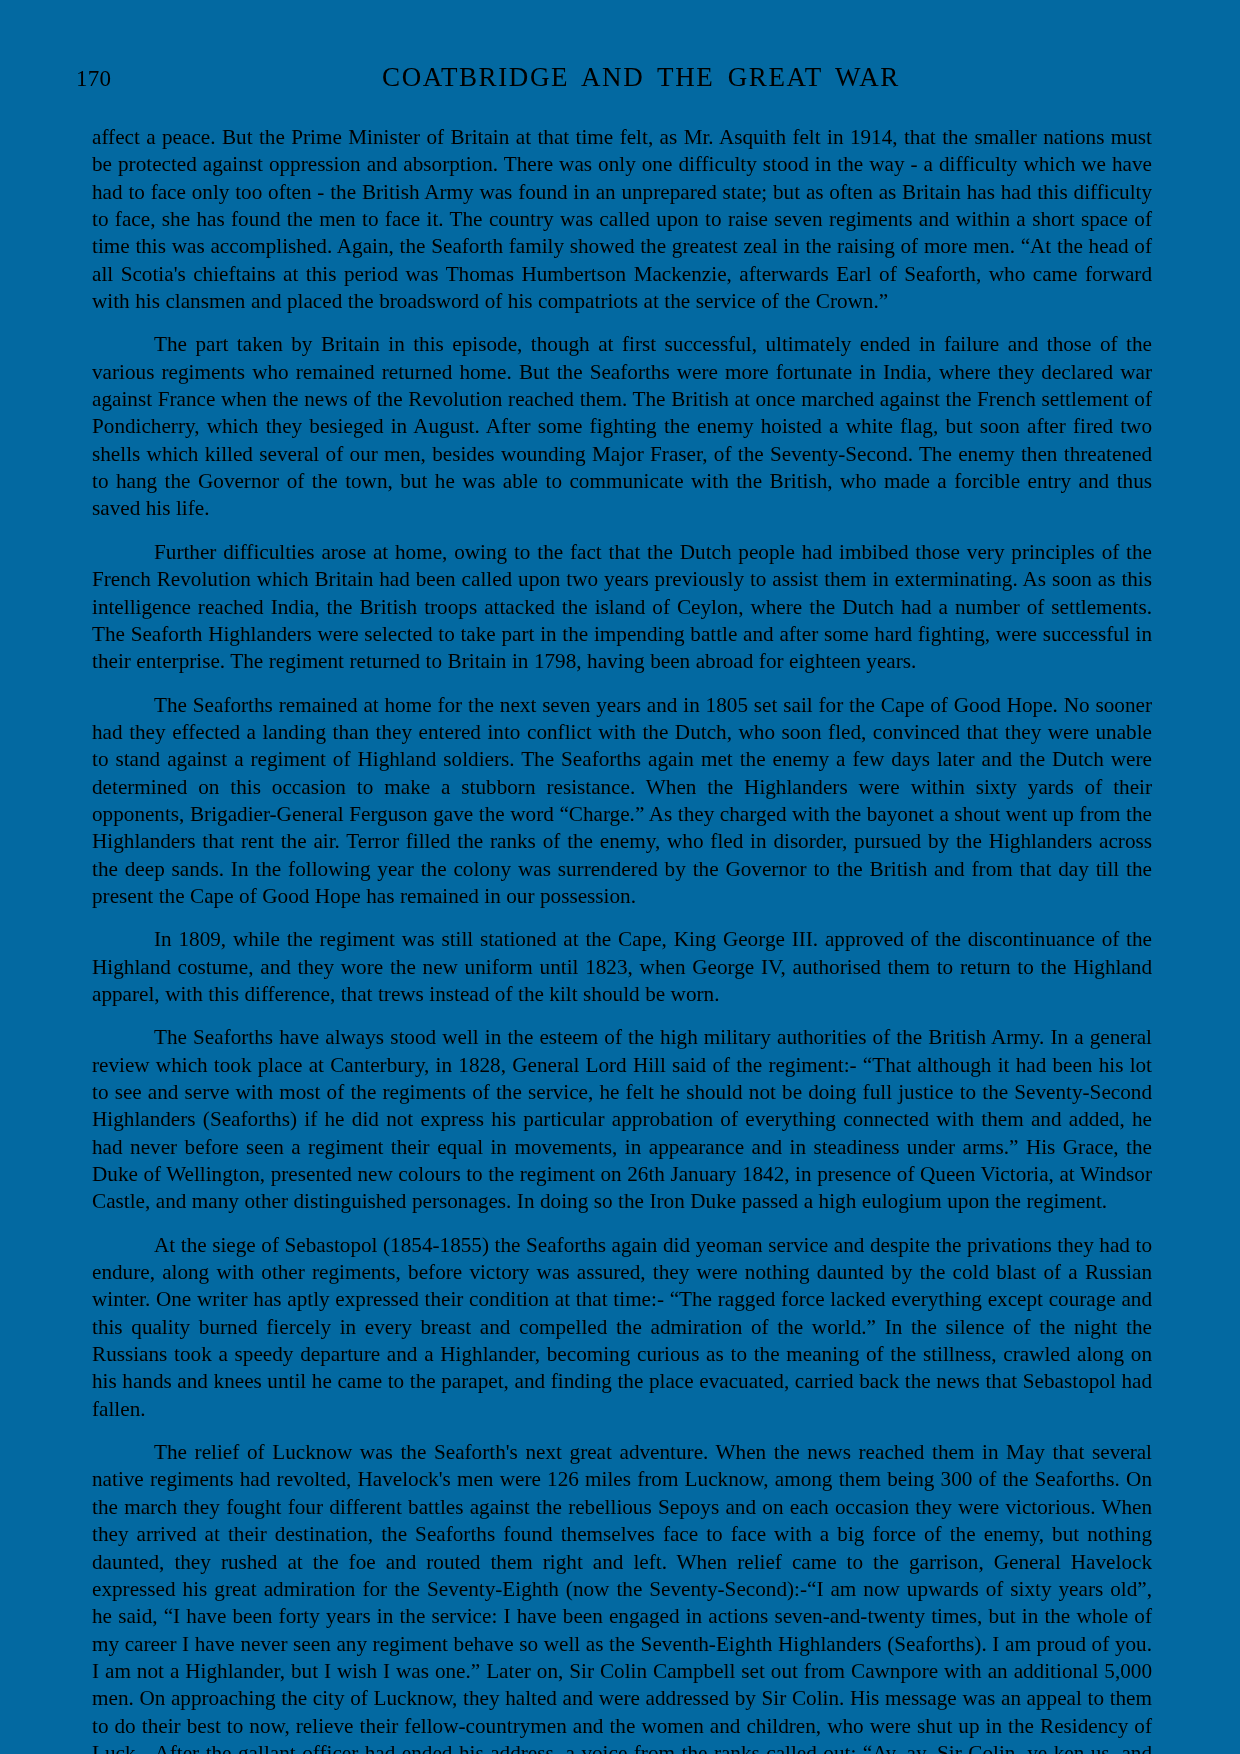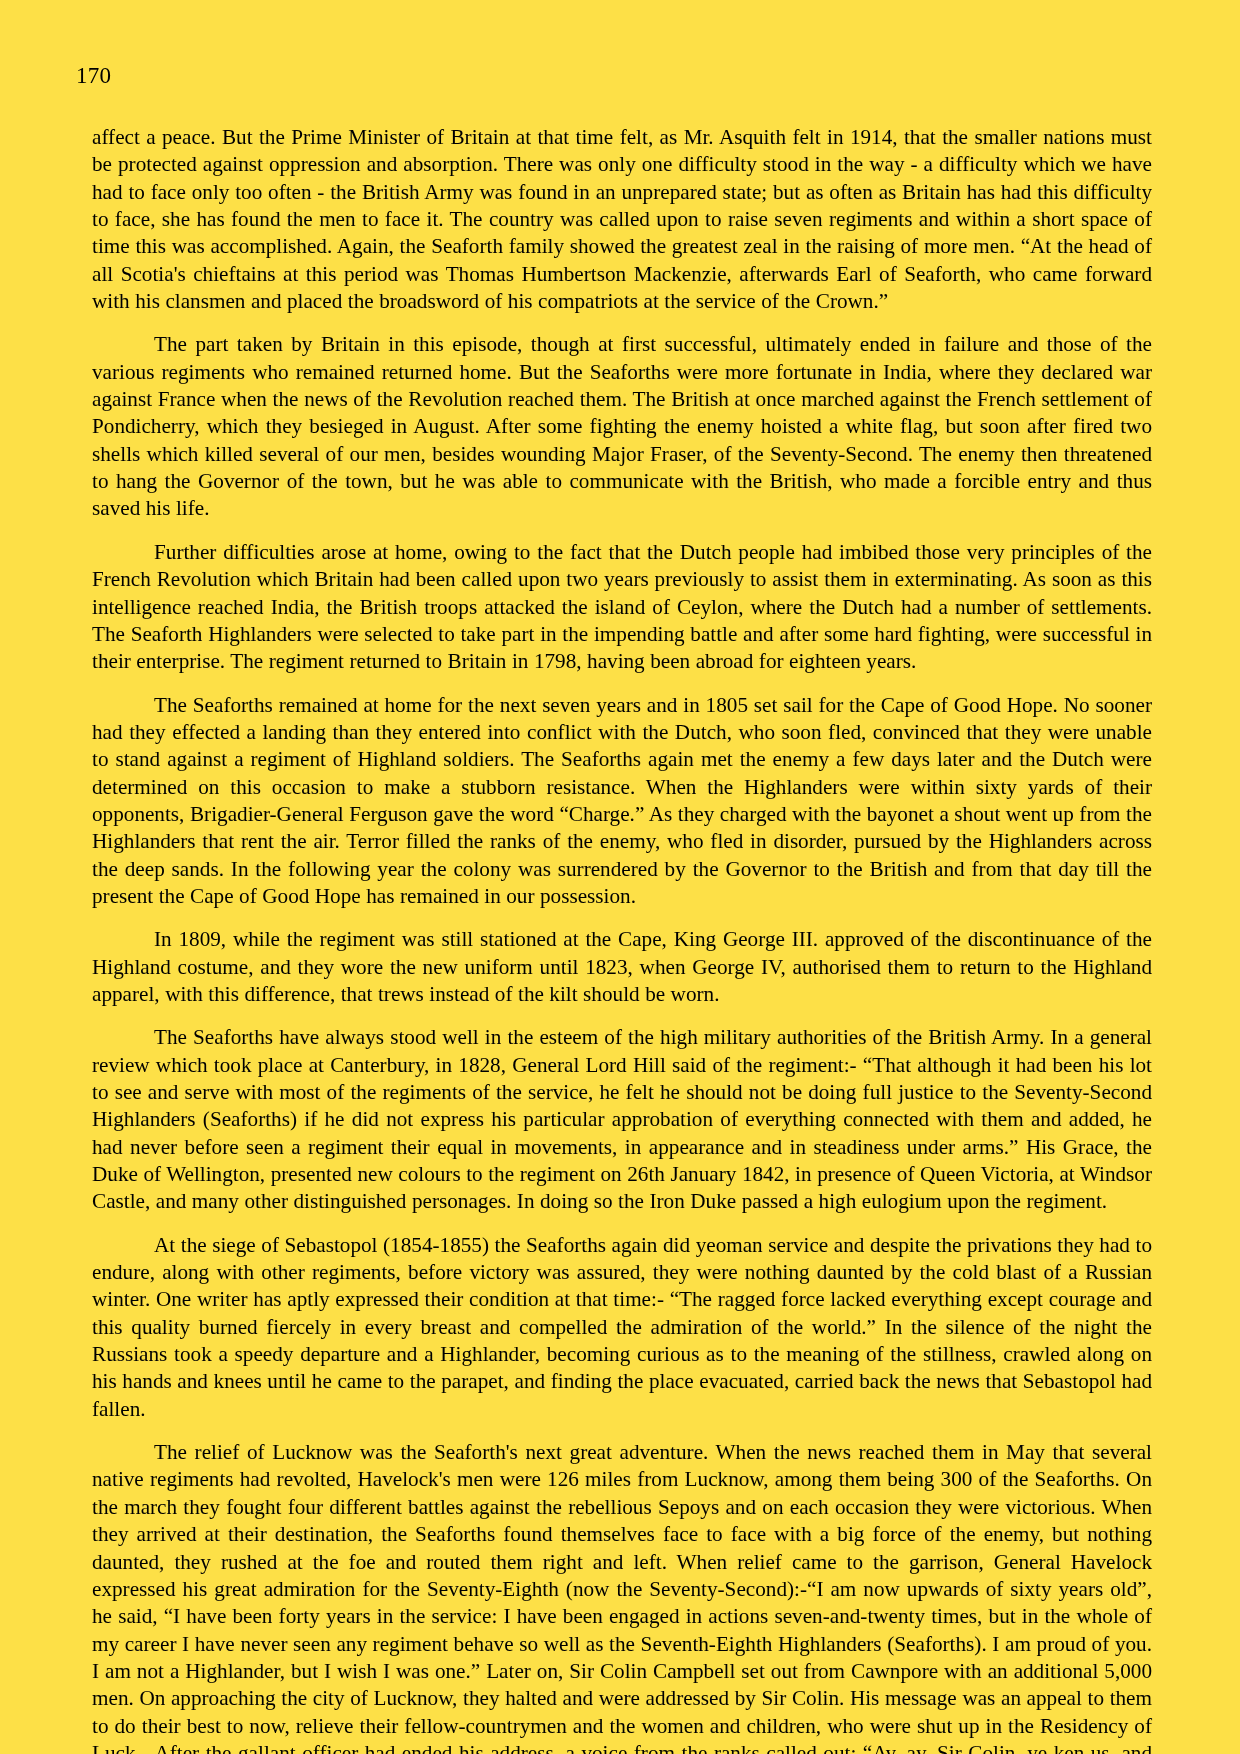--- a/index.html
+++ b/index.html
@@ -13,21 +13,21 @@
     height: 1754px;
     overflow: hidden;
     font-family: "Liberation Serif", "DejaVu Serif", serif;
     color: #000000;
     -webkit-font-smoothing: none;
   }
   .page {
     position: relative;
     width: 1240px;
     height: 1754px;
-    background: #fde047;
+    background: #0369a1;
     box-sizing: border-box;
   }
   
   .running-head {
     position: absolute;
     left: 76px;
     top: 62px;
     width: 1090px;
     height: 34px;
     display: flex;
@@ -76,20 +76,21 @@
     text-align: justify;
   }
 </style>
 </head>
 <body>
 
 <div class="page">
 
   <div class="running-head">
     <div class="folio">170</div>
+    <div class="head-title">COATBRIDGE AND THE GREAT WAR</div>
   </div>
 
   <div class="textblock">
     <p class="para">affect a peace.  But the Prime Minister of Britain at that time felt, as Mr. Asquith felt in 1914, that the smaller nations must be protected against oppression and absorption.  There was only one difficulty stood in the way - a difficulty which we have had to face only too often - the British Army was found in an unprepared state; but as often as Britain has had this difficulty to face, she has found the men to face it.  The country was called upon to raise seven regiments and within a short space of time this was accomplished.  Again, the Seaforth family showed the greatest zeal in the raising of more men.  “At the head of all Scotia's chieftains at this period was Thomas Humbertson Mackenzie, afterwards Earl of Seaforth, who came forward with his clansmen and placed the broadsword of his compatriots at the service of the Crown.”</p>
     <p class="para indented">The part taken by Britain in this episode, though at first successful, ultimately ended in failure and those of the various regiments who remained returned home.  But the Seaforths were more fortunate in India, where they declared war against France when the news of the Revolution reached them.  The British at once marched against the French settlement of Pondicherry, which they besieged in August.  After some fighting the enemy hoisted a white flag, but soon after fired two shells which killed several of our men, besides wounding Major Fraser, of the Seventy-Second.  The enemy then threatened to hang the Governor of the town, but he was able to communicate with the British, who made a forcible entry and thus saved his life.</p>
     <p class="para indented">Further difficulties arose at home, owing to the fact that the Dutch people had imbibed those very principles of the French Revolution which Britain had been called upon two years previously to assist them in exterminating.  As soon as this intelligence reached India, the British troops attacked the island of Ceylon, where the Dutch had a number of settlements.  The Seaforth Highlanders were selected to take part in the impending battle and after some hard fighting, were successful in their enterprise.  The regiment returned to Britain in 1798, having been abroad for eighteen years.</p>
     <p class="para indented">The Seaforths remained at home for the next seven years and in 1805 set sail for the Cape of Good Hope.   No sooner had they effected a landing than they entered into conflict with the Dutch, who soon fled, convinced that they were unable to stand against a regiment of Highland soldiers.  The Seaforths again met the enemy a few days later and the Dutch were determined on this occasion to make a stubborn resistance.  When the Highlanders were within sixty yards of their opponents, Brigadier-General Ferguson gave the word “Charge.”  As they charged with the bayonet a shout went up from the Highlanders that rent the air.  Terror filled the ranks of the enemy, who fled in disorder, pursued by the Highlanders across the deep sands.  In the following year the colony was surrendered by the Governor to the British and from that day till the present the Cape of Good Hope has remained in our possession.</p>
     <p class="para indented">In 1809, while the regiment was still stationed at the Cape, King George III. approved of the discontinuance of the Highland costume, and they wore the new uniform until 1823, when George IV, authorised them to return to the Highland apparel, with this difference, that trews instead of the kilt should be worn.</p>
     <p class="para indented">The Seaforths have always stood well in the esteem of the high military authorities of the British Army.  In a general review which took place at Canterbury, in 1828, General Lord Hill said of the regiment:- “That although it had been his lot to see and serve with most of the regiments of the service, he felt he should not be doing full justice to the Seventy-Second Highlanders (Seaforths) if he did not express his particular approbation of everything connected with them and added, he had never before seen a regiment their equal in movements, in appearance and in steadiness under arms.”  His Grace, the Duke of Wellington, presented new colours to the regiment on 26th January 1842, in presence of Queen Victoria, at Windsor Castle, and many other distinguished personages.  In doing so the Iron Duke passed a high eulogium upon the regiment.</p>
     <p class="para indented">At the siege of Sebastopol (1854-1855) the Seaforths again did yeoman service and despite the privations they had to endure, along with other regiments, before victory was assured, they were nothing daunted by the cold blast of a Russian winter.  One writer has aptly expressed their condition at that time:-  “The ragged force lacked everything except courage and this quality burned fiercely in every breast and compelled the admiration of the world.”   In the silence of the night the Russians took a speedy departure and a Highlander, becoming curious as to the meaning of the stillness, crawled along on his hands and knees until he came to the parapet, and finding the place evacuated, carried back the news that Sebastopol had fallen.</p>

